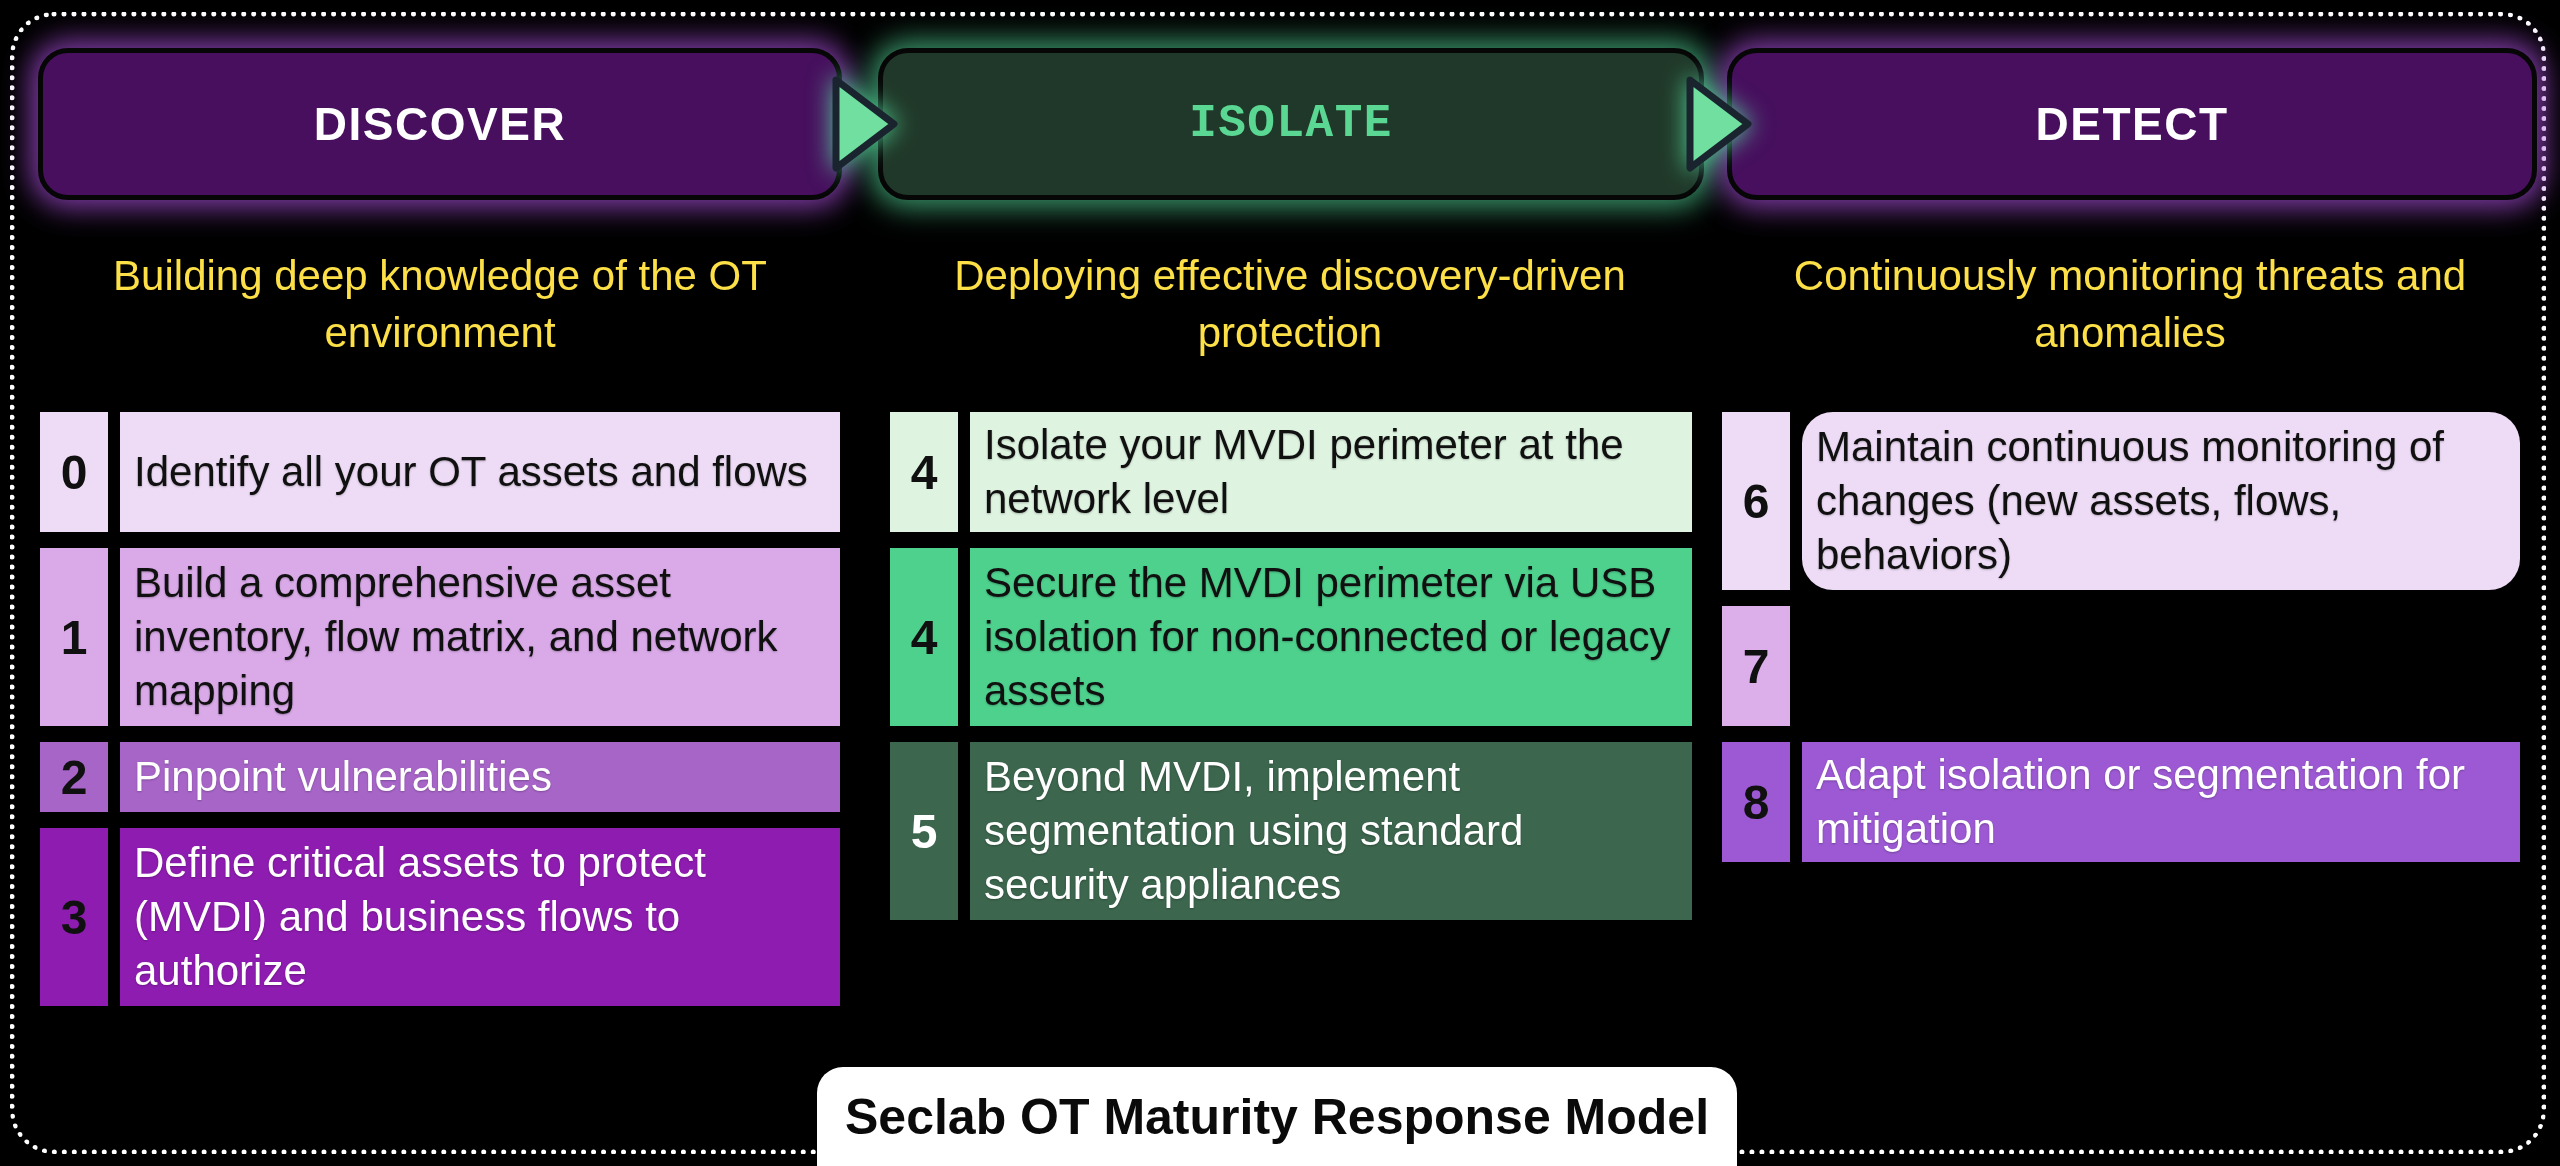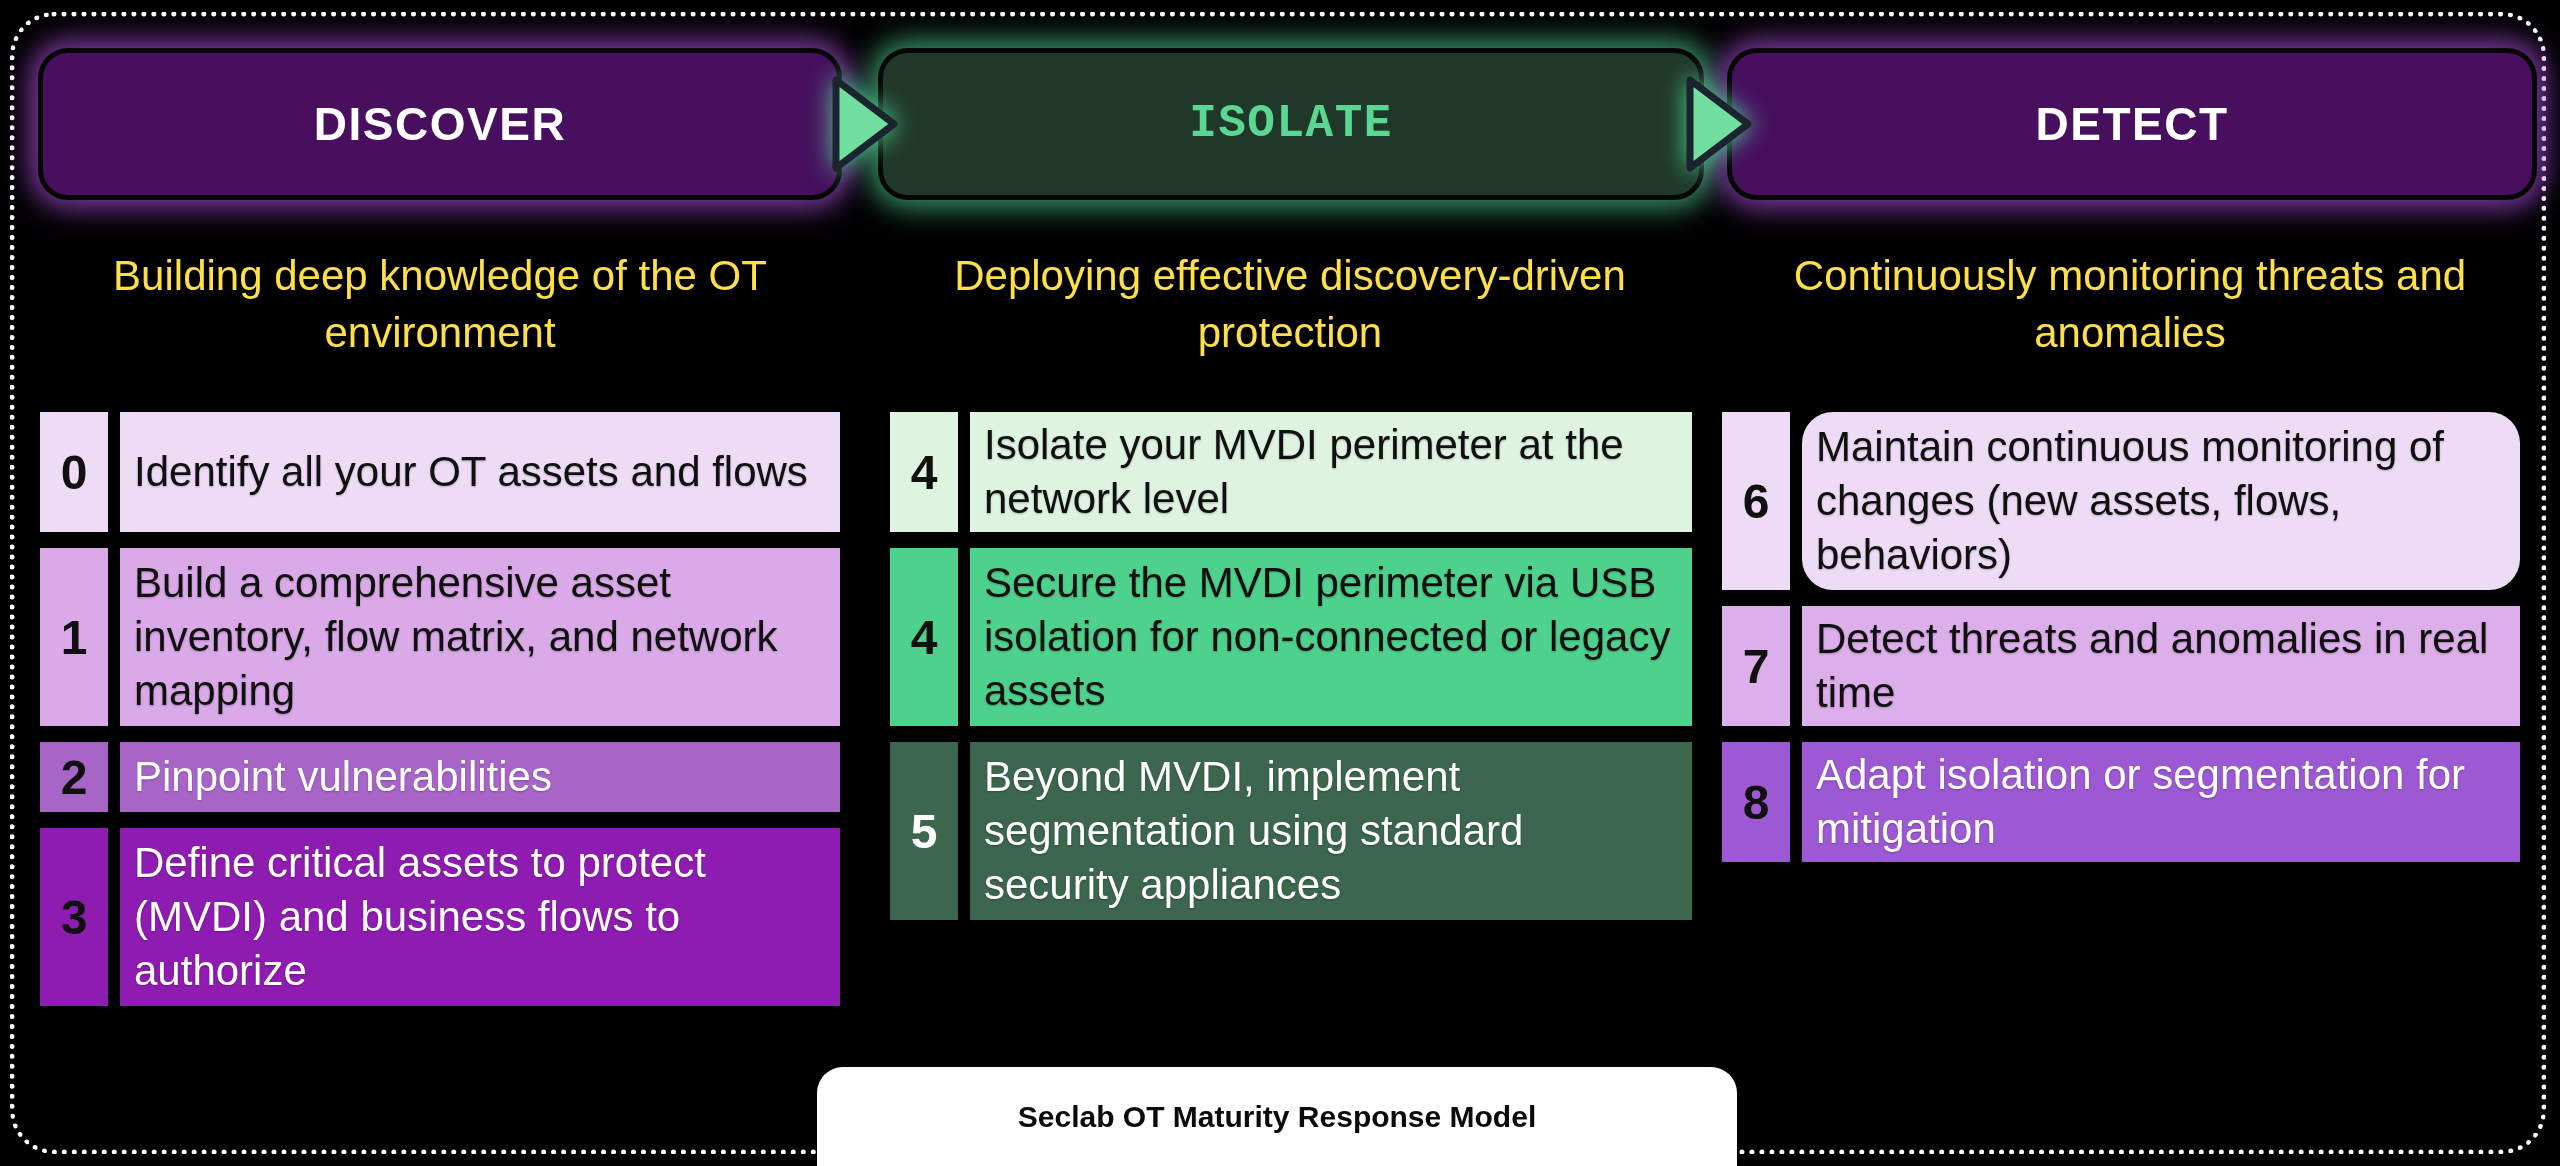--- a/index.html
+++ b/index.html
@@ -55,21 +55,21 @@
   .txt{
     flex:1;display:flex;align-items:center;box-sizing:border-box;
     padding:4px 14px;font-size:42px;line-height:1.29;
     text-shadow:0 1px 2px rgba(0,0,0,0.25);
   }
   
   .footer{
     position:absolute;left:817px;top:1067px;width:920px;height:99px;
     background:#ffffff;border-radius:26px 26px 0 0;z-index:6;
     display:flex;align-items:center;justify-content:center;
-    font-size:30px;font-weight:bold;color:#0a0a0a;
+    font-size:50px;font-weight:bold;color:#0a0a0a;
   }
 </style>
 </head>
 <body>
 
 <div class="canvas">
 
   <div class="frame"></div>
 
   <div class="pill purple" id="pill-discover" style="background-color: rgb(71, 15, 94); color: rgb(255, 255, 255);">DISCOVER</div>
@@ -121,21 +121,20 @@
     </div>
   </div>
 
   <div class="steps" id="steps-2">
     <div class="step h-l">
       <div class="num" style="background-color: rgb(238, 220, 246); color: rgb(16, 16, 16);">6</div>
       <div class="txt" style="background-color: rgb(238, 220, 246); color: rgb(16, 16, 16); border-radius: 31px;">Maintain continuous monitoring of changes (new assets, flows, behaviors)</div>
     </div>
     <div class="step h-m">
       <div class="num" style="background-color: rgb(220, 174, 234); color: rgb(16, 16, 16);">7</div>
-      <div class="txt" style="background-color: rgb(220, 174, 234); color: rgb(16, 16, 16);">Detect threats and anomalies in real time</div>
     </div>
     <div class="step h-m">
       <div class="num" style="background-color: rgb(156, 89, 211); color: rgb(16, 16, 16);">8</div>
       <div class="txt" style="background-color: rgb(156, 89, 211); color: rgb(255, 255, 255);">Adapt isolation or segmentation for mitigation</div>
     </div>
   </div>
 
   <div class="footer" style="background-color: rgb(255, 255, 255); color: rgb(10, 10, 10);">Seclab OT Maturity Response Model</div>
 
 </div>

